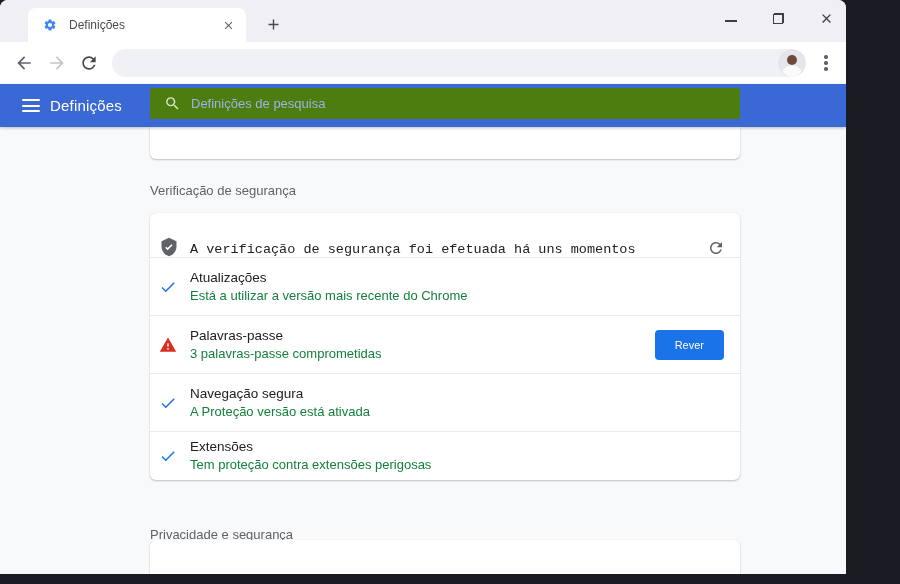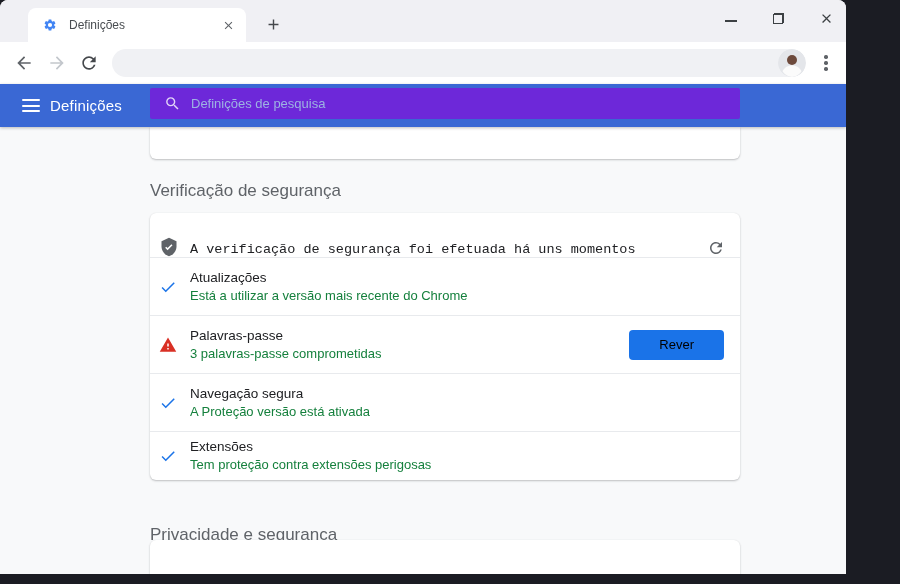--- a/index.html
+++ b/index.html
@@ -51,51 +51,51 @@
   .menu-dots i { width:3.4px; height:3.4px; border-radius:50%; background:#5f6368; }
 
   
   .sheader { position:relative; height:43px; background:#3a68d4; box-shadow:0 1px 3px rgba(0,0,0,.25); z-index:3; }
   .hamburger { position:absolute; left:22px; top:15px; width:18px; height:13px; cursor:pointer;
     display:flex; flex-direction:column; justify-content:space-between; }
   .hamburger i { height:2px; background:#fff; border-radius:1px; }
   .sheader-title { position:absolute; left:50px; top:0; height:43px; line-height:43px;
     color:#fff; font-size:15px; font-weight:500; letter-spacing:.2px; }
   .searchbox { position:absolute; left:150px; top:4px; width:590px; height:31px;
-    background:#6d28d9; border-radius:2px; display:flex; align-items:center; padding:0 10px;justify-content:flex-end; }
+    background:#4d7c0f; border-radius:2px; display:flex; align-items:center; padding:0 10px;justify-content:flex-end; }
   .searchbox svg { flex:0 0 auto; margin:0 10px 0 4px; }
   .search-input { flex:1; background:transparent; border:none; outline:none;
     color:#fff; font-size:13px; font-family:"Liberation Sans", sans-serif; }
   .search-input::placeholder { color:#9db3e2; opacity:1; }
 
   
   .content { position:absolute; top:127px; left:0; width:890px; height:447px; background:#f8f9fa; }
   .card { position:absolute; left:150px; width:590px; background:#fff;
     box-shadow:0 1px 2px rgba(60,64,67,.3), 0 0 1px rgba(60,64,67,.1); }
   .card-top-partial { top:0; height:32px; border-radius:0 0 6px 6px; }
-  .section-label { position:absolute; left:150px; font-size:17px; color:#5f6368; line-height:15px; }
+  .section-label { position:absolute; left:150px; font-size:13px; color:#5f6368; line-height:15px; }
   .label-security { top:56px; }
   .label-privacy { top:390px;margin-top:10px; }
   .security-card { top:86px; border-radius:6px; }
   .card-bottom-partial { top:413px; height:40px; border-radius:6px 6px 0 0; }
 
   .divider { height:1px; background:#e8eaed; }
   .status-row { height:44px; display:flex; align-items:flex-end;font-family:Liberation Mono, monospace; }
   .leading { flex:0 0 40px; padding-left:9px; display:flex; align-items:center; }
   .status-text { flex:1; font-size:13.5px; color:#202124; }
   .refresh-btn { width:18px; height:18px; margin-right:15px; cursor:pointer; }
 
   .item-row { display:flex; align-items:center;justify-content:space-between; }
   .row-h { height:57px; } .row-last { height:48px; }
   .texts { flex:1; }
   .row-title { font-size:13.5px; color:#202124; line-height:18px; }
   .row-sub { font-size:13px; color:#15803d; line-height:18px; }
-  .action-btn { margin-right:16px; height:30px; min-width:64px; padding:0 30px;
-    background:#1a73e8; color:#000000; border:none; border-radius:4px;
-    font-size:13px; font-weight:500; font-family:"Liberation Sans", sans-serif; cursor:pointer; }
+  .action-btn { margin-right:16px; height:30px; min-width:64px; padding:0 20px;
+    background:#1a73e8; color:#ffffff; border:none; border-radius:4px;
+    font-size:11px; font-weight:500; font-family:"Liberation Sans", sans-serif; cursor:pointer; }
 </style>
 </head>
 <body>
 
 <div class="window">
 
   <div class="tabstrip">
     <div class="tab">
       <span class="favicon">
         <svg viewBox="0 0 24 24" width="14" height="14">

